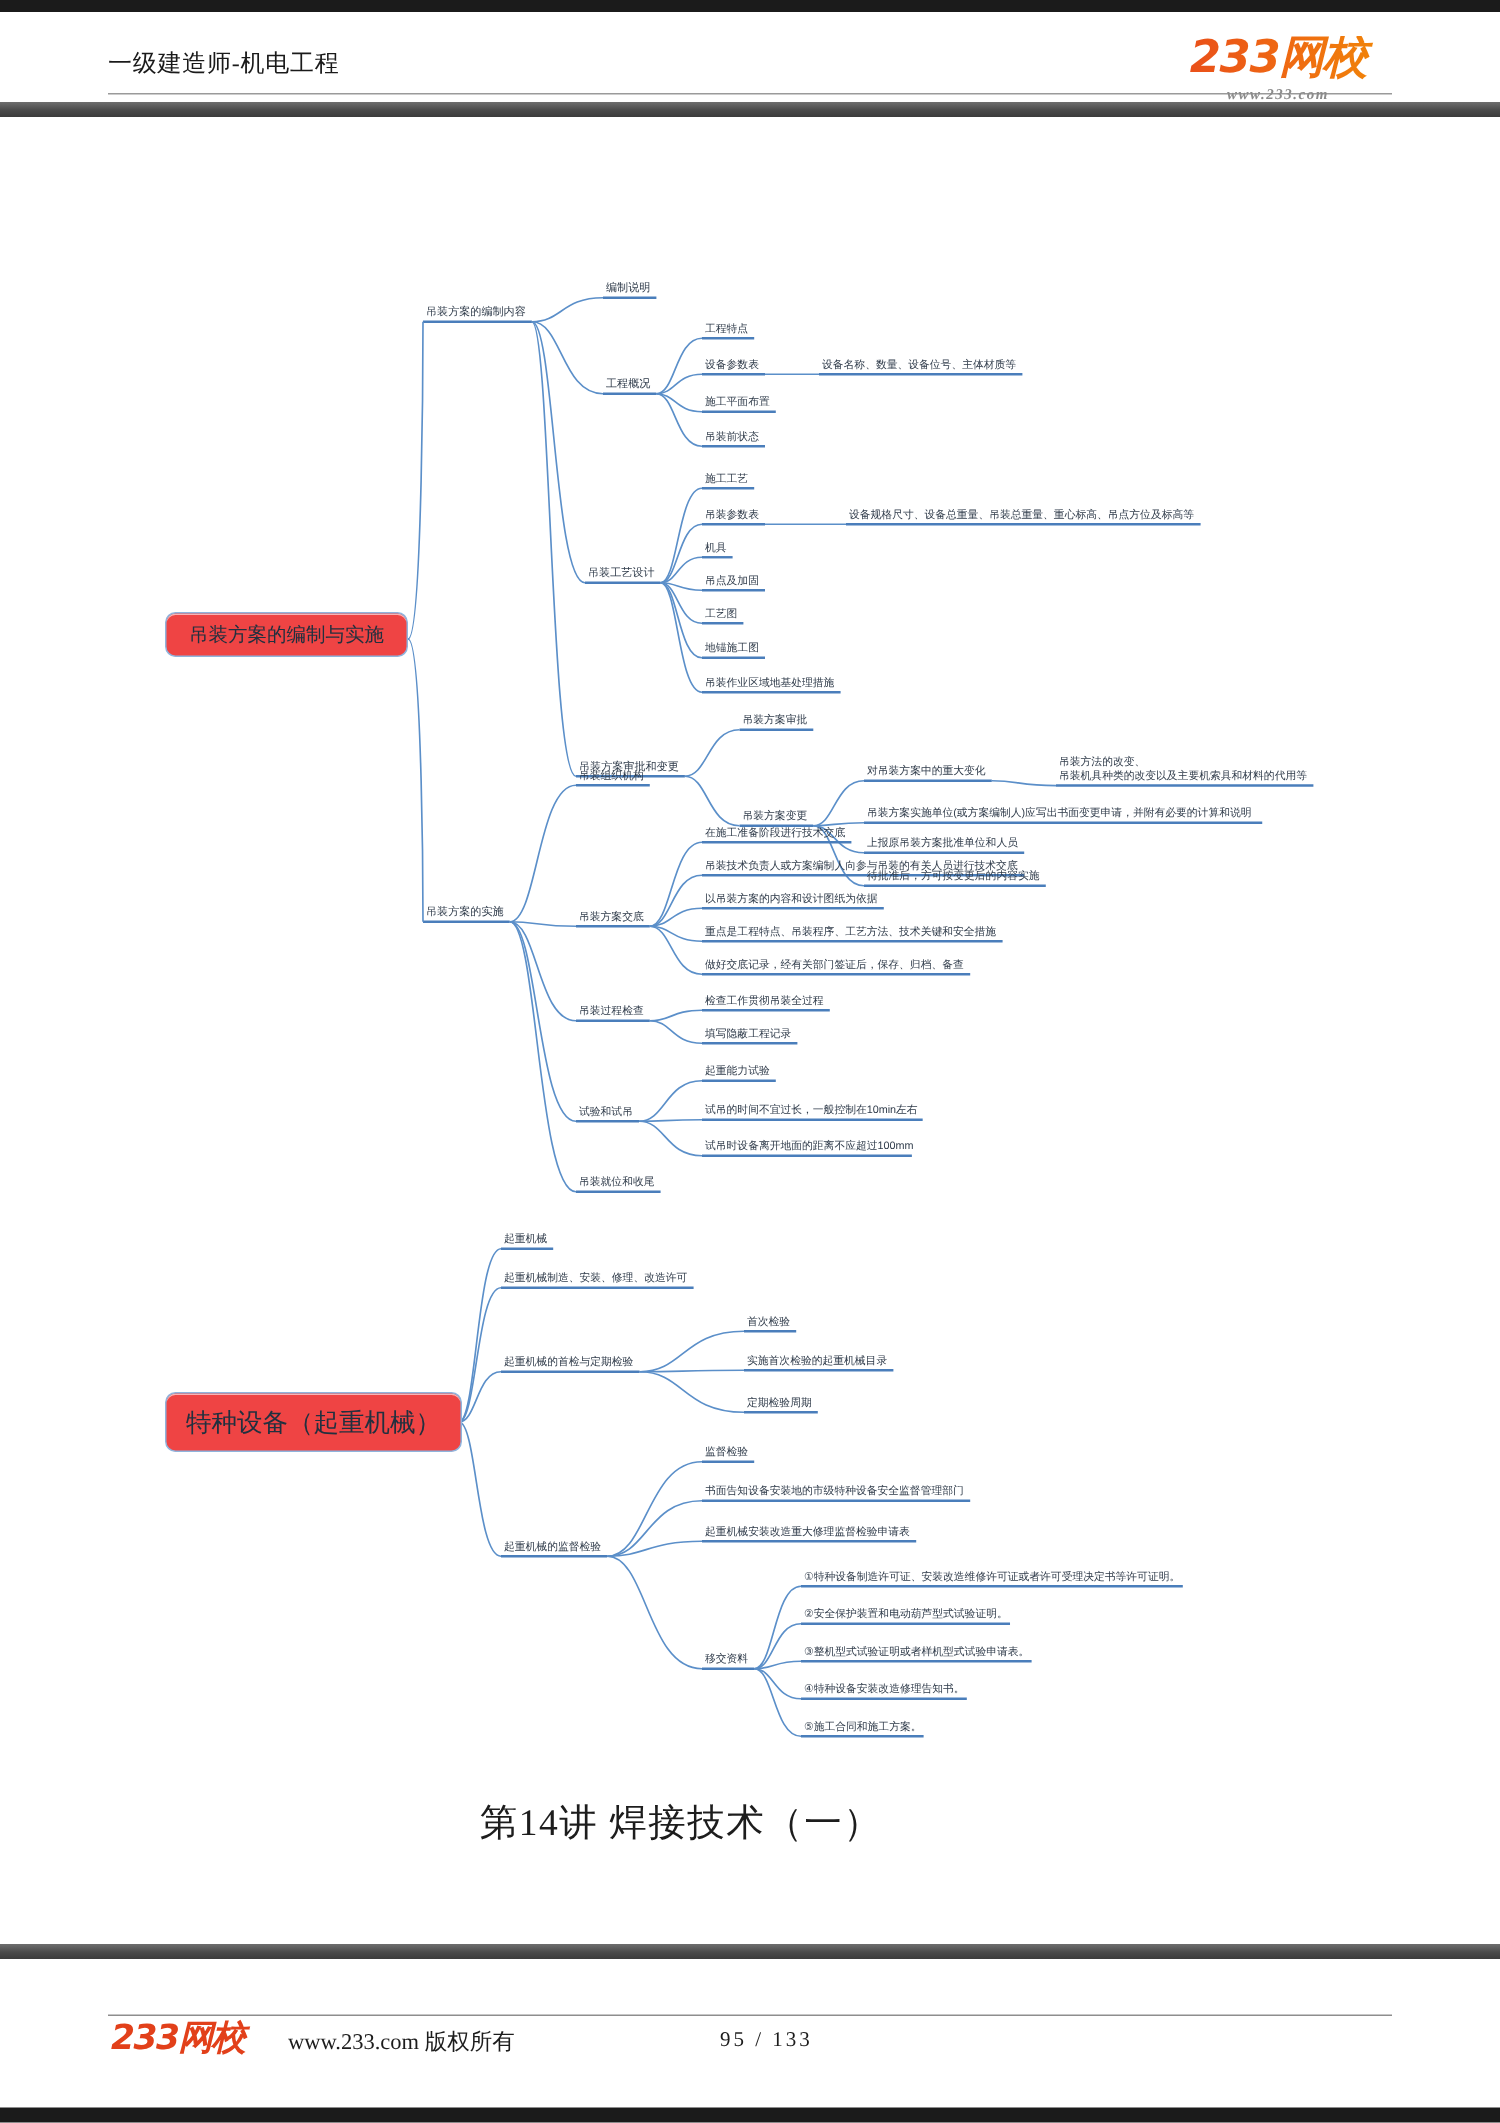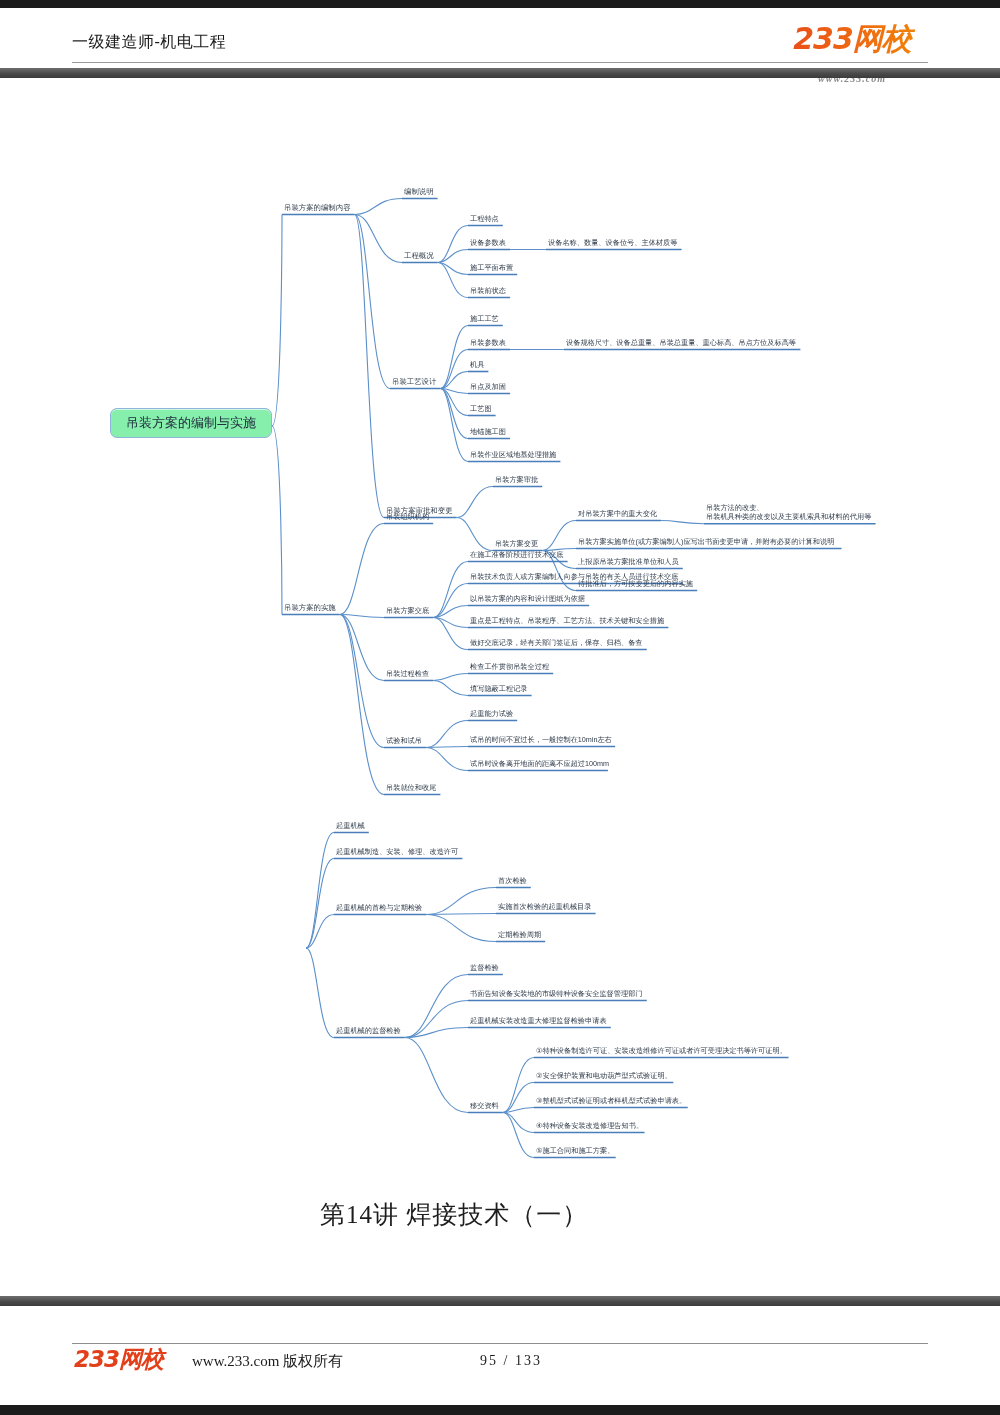--- a/index.html
+++ b/index.html
@@ -21,37 +21,37 @@
   .logo{position:absolute;right:68px;top:24px;text-align:center;width:160px;}
   .logo-main{
     font-size:30px;font-weight:bold;font-style:italic;letter-spacing:-1px;
     background:linear-gradient(90deg,#e8481c 0%,#ef6a12 55%,#f18a06 100%);
     -webkit-background-clip:text;background-clip:text;color:#e8481c;
     -webkit-text-fill-color:transparent;line-height:1;
     font-family:"DejaVu Sans",sans-serif;
   }
   .logo-sub{
     font-size:10px;font-style:italic;font-weight:bold;color:#8b8b8b;
-    letter-spacing:1px;margin-top:19px;font-family:"Liberation Serif",serif;
+    letter-spacing:1px;margin-top:4px;font-family:"Liberation Serif",serif;
   }
   .band{position:absolute;left:0;top:68px;width:1000px;height:10px;
         background:linear-gradient(180deg,#6e6e6e 0%,#4a4a4a 55%,#3b3b3b 100%);}
   .band-top{position:absolute;left:0;top:0;width:1000px;height:8px;background:#1b1b1b;}
 
   
   #mapsvg{position:absolute;left:0;top:82px;}
   .node-text{
     font-family:"Liberation Sans","DejaVu Sans",sans-serif;
     fill:#2f3b4a;
   }
 
   
   .root-box{
     position:absolute;
-    background:#86efac;border:1px solid #8fb4dd;border-radius:7px;
+    background:#ef4444;border:1px solid #8fb4dd;border-radius:7px;
     display:flex;align-items:center;justify-content:center;
     color:#21303f;box-shadow:0 1px 0 rgba(255,255,255,.6) inset;
   }
   #root1{left:110px;top:408px;width:160px;height:28px;font-size:13px;}
   #root2{left:110px;top:928px;width:196px;height:38px;font-size:17px;}
 
   
   .lecture{
     position:absolute;left:0;top:1198px;width:908px;text-align:center;
     font-family:"Liberation Serif","DejaVu Serif",serif;
@@ -265,20 +265,21 @@
         <text x="470" y="1026" class="node-text" font-size="7.2"><tspan x="470" dy="0">移交资料</tspan></text>
         <text x="536" y="971" class="node-text" font-size="7.2"><tspan x="536" dy="0">①特种设备制造许可证、安装改造维修许可证或者许可受理决定书等许可证明。</tspan></text>
         <text x="536" y="996" class="node-text" font-size="7.2"><tspan x="536" dy="0">②安全保护装置和电动葫芦型式试验证明。</tspan></text>
         <text x="536" y="1021" class="node-text" font-size="7.2"><tspan x="536" dy="0">③整机型式试验证明或者样机型式试验申请表。</tspan></text>
         <text x="536" y="1046" class="node-text" font-size="7.2"><tspan x="536" dy="0">④特种设备安装改造修理告知书。</tspan></text>
         <text x="536" y="1071" class="node-text" font-size="7.2"><tspan x="536" dy="0">⑤施工合同和施工方案。</tspan></text>
       </g>
   </svg>
 
   <div class="root-box" id="root1">吊装方案的编制与实施</div>
+  <div class="root-box" id="root2">特种设备（起重机械）</div>
 
   <div class="lecture">第14讲  焊接技术（一）</div>
 
   <div class="foot-band"></div>
   <div class="foot-rule"></div>
   <div class="foot-logo">233网校</div>
   <div class="foot-site">www.233.com 版权所有</div>
   <div class="foot-page">95  /  133</div>
   <div class="foot-bottom"></div>
 

